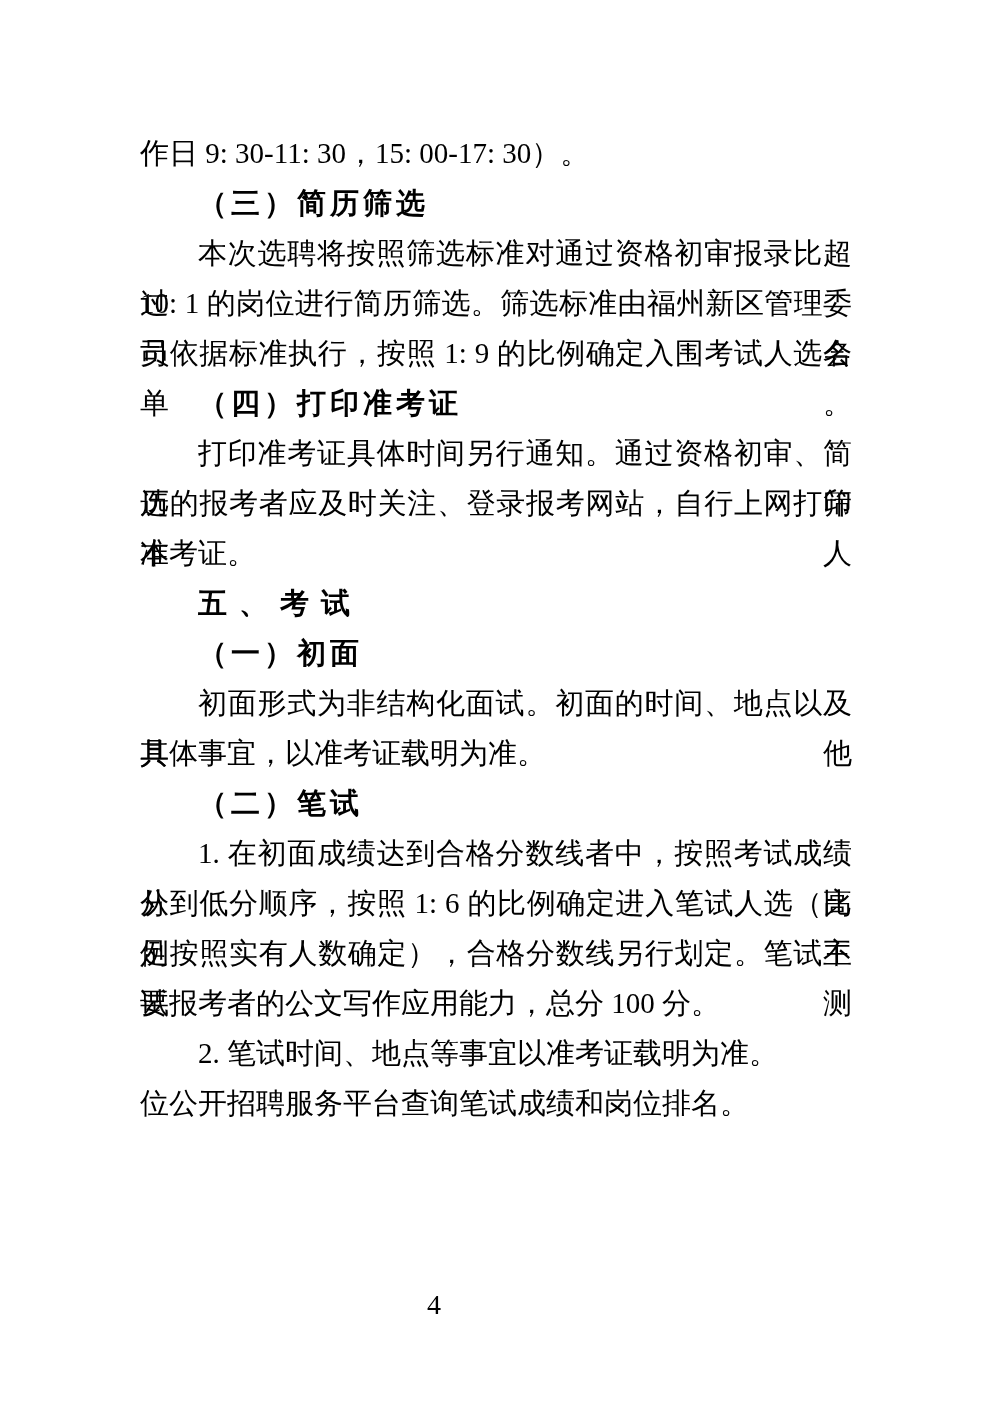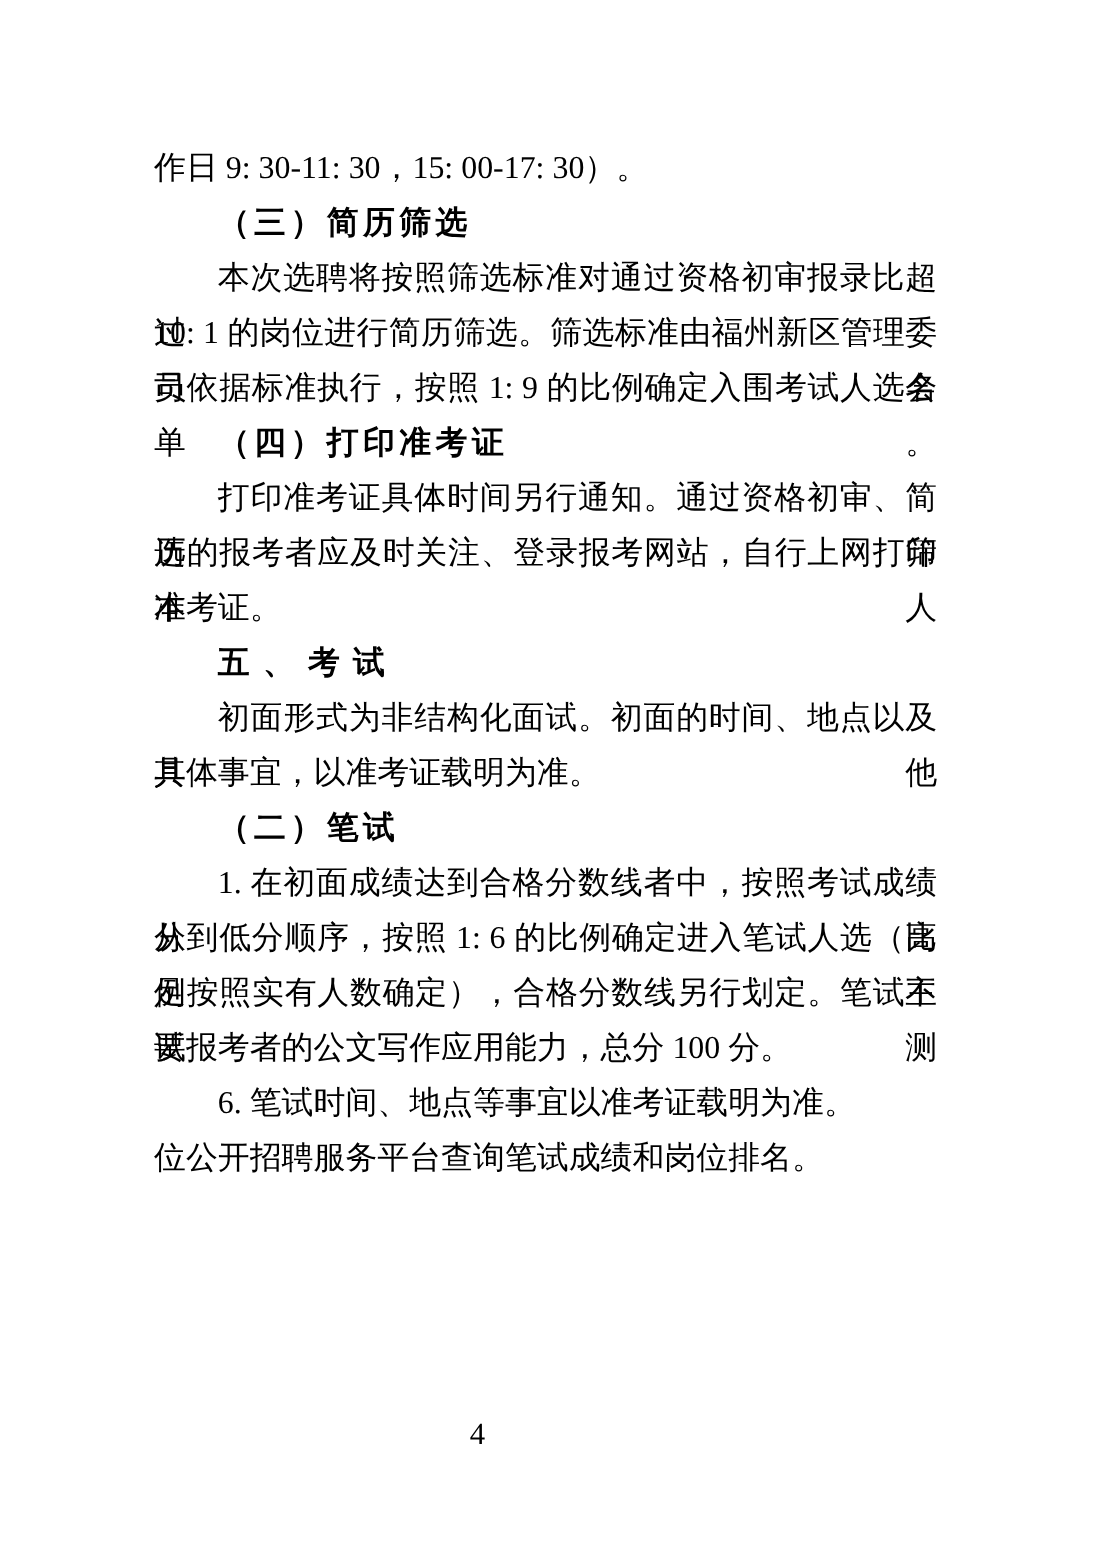--- a/index.html
+++ b/index.html
@@ -66,24 +66,25 @@
     <div class="ln">作日 9: 30-11: 30，15: 00-17: 30）。</div>
     <div class="ln hd ind">（三）简历筛选</div>
     <div class="ln ind jst">本次选聘将按照筛选标准对通过资格初审报录比超过</div>
     <div class="ln jst">10: 1 的岗位进行简历筛选。筛选标准由福州新区管理委员会</div>
     <div class="ln jst">司依据标准执行，按照 1: 9 的比例确定入围考试人选名单。</div>
     <div class="ln hd ind">（四）打印准考证</div>
     <div class="ln ind jst">打印准考证具体时间另行通知。通过资格初审、简历筛</div>
     <div class="ln jst">选的报考者应及时关注、登录报考网站，自行上网打印本人</div>
     <div class="ln">准考证。</div>
     <div class="ln hd hd1 ind">五、考试</div>
+    <div class="ln hd ind">（一）初面</div>
     <div class="ln ind jst">初面形式为非结构化面试。初面的时间、地点以及其他</div>
     <div class="ln">具体事宜，以准考证载明为准。</div>
     <div class="ln hd ind">（二）笔试</div>
     <div class="ln ind jst">1. 在初面成绩达到合格分数线者中，按照考试成绩从高</div>
     <div class="ln jst">分到低分顺序，按照 1: 6 的比例确定进入笔试人选（比例不</div>
     <div class="ln jst">足按照实有人数确定），合格分数线另行划定。笔试主要测</div>
     <div class="ln">试报考者的公文写作应用能力，总分 100 分。</div>
-    <div class="ln ind">6. 笔试时间、地点等事宜以准考证载明为准。</div>
+    <div class="ln ind">2. 笔试时间、地点等事宜以准考证载明为准。</div>
     <div class="ln">位公开招聘服务平台查询笔试成绩和岗位排名。</div>
   </div>
   <div class="pageno">4</div>
 </div>
 
 </body></html>

